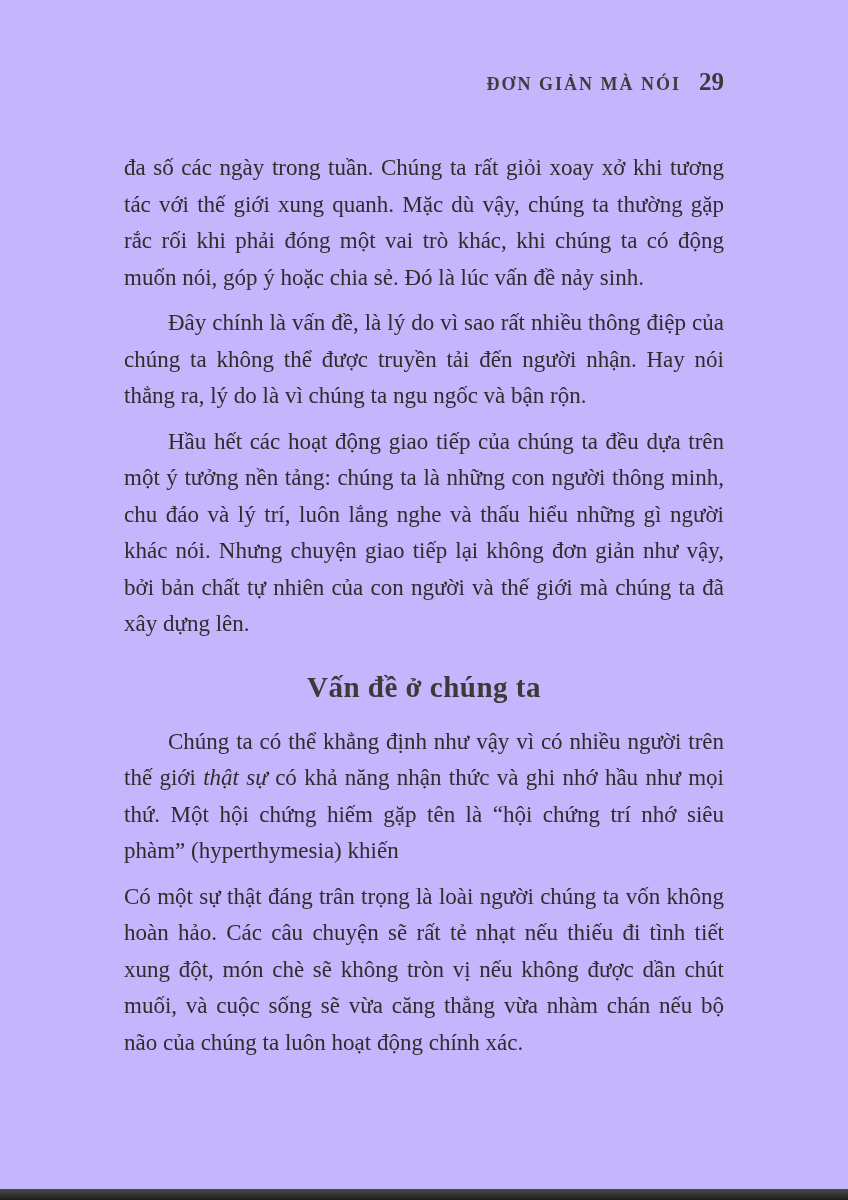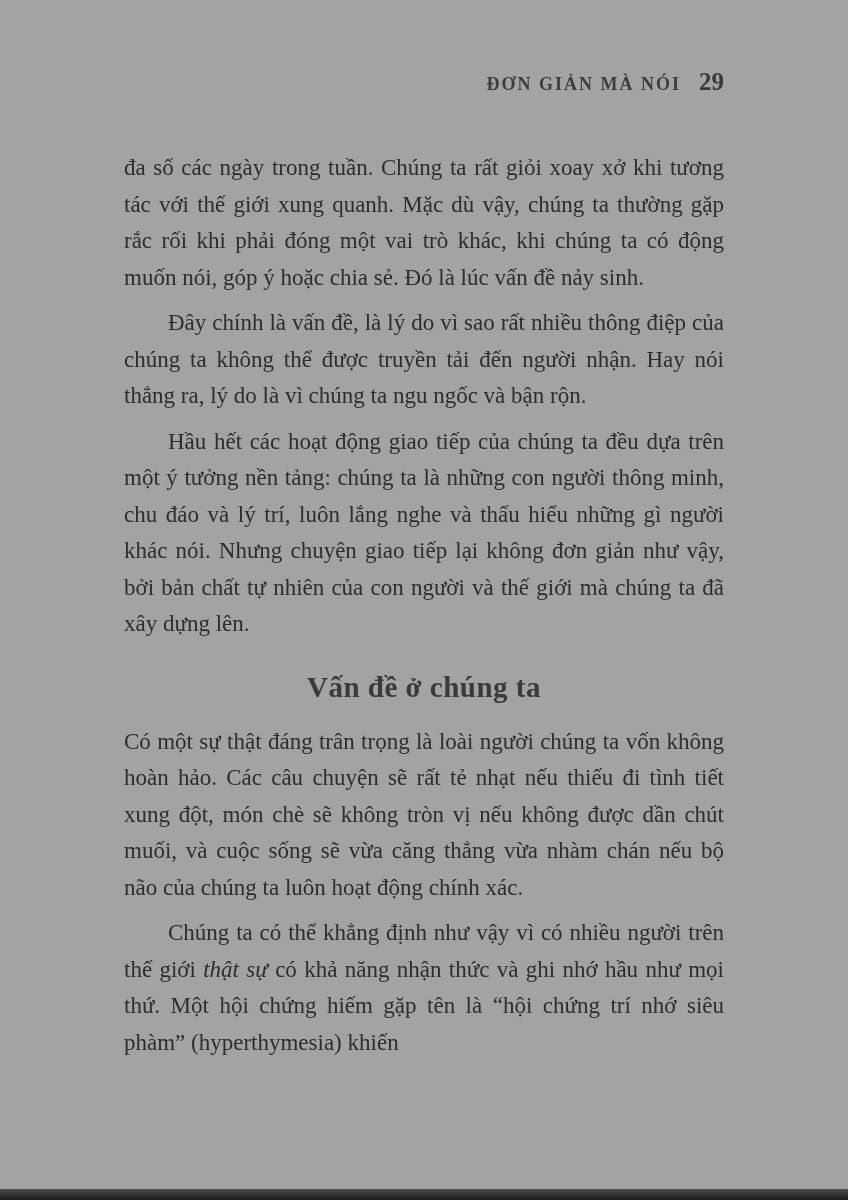--- a/index.html
+++ b/index.html
@@ -5,21 +5,21 @@
   html, body {
     margin: 0;
     padding: 0;
     background: #e9e9e9;
   }
   .page {
     position: relative;
     width: 848px;
     height: 1200px;
     margin: 0 auto;
-    background: #a3a3a3;
+    background: #c4b5fd;
     overflow: hidden;
     font-family: "Liberation Serif", "DejaVu Serif", serif;
     color: #2e2d2b;
   }
   .running-header {
     position: absolute;
     top: 68px;
     left: 124px;
     right: 124px;
     display: flex;
@@ -90,21 +90,21 @@
   <div class="text-block">
 
     <p class="para no-indent">đa số các ngày trong tuần. Chúng ta rất giỏi xoay xở khi tương tác với thế giới xung quanh. Mặc dù vậy, chúng ta thường gặp rắc rối khi phải đóng một vai trò khác, khi chúng ta có động muốn nói, góp ý hoặc chia sẻ. Đó là lúc vấn đề nảy sinh.</p>
 
     <p class="para indent">Đây chính là vấn đề, là lý do vì sao rất nhiều thông điệp của chúng ta không thể được truyền tải đến người nhận. Hay nói thẳng ra, lý do là vì chúng ta ngu ngốc và bận rộn.</p>
 
     <p class="para indent">Hầu hết các hoạt động giao tiếp của chúng ta đều dựa trên một ý tưởng nền tảng: chúng ta là những con người thông minh, chu đáo và lý trí, luôn lắng nghe và thấu hiểu những gì người khác nói. Nhưng chuyện giao tiếp lại không đơn giản như vậy, bởi bản chất tự nhiên của con người và thế giới mà chúng ta đã xây dựng lên.</p>
 
     <h2 class="section-heading">Vấn đề ở chúng ta</h2>
 
+    <p class="para indent"><span>Chúng ta có thể khẳng định như vậy vì có nhiều người trên thế giới </span><em>thật sự</em><span> có khả năng nhận thức và ghi nhớ hầu như mọi thứ. Một hội chứng hiếm gặp tên là “hội chứng trí nhớ siêu phàm” (hyperthymesia) khiến</span></p>
+
     <p class="para no-indent">Có một sự thật đáng trân trọng là loài người chúng ta vốn không hoàn hảo. Các câu chuyện sẽ rất tẻ nhạt nếu thiếu đi tình tiết xung đột, món chè sẽ không tròn vị nếu không được dần chút muối, và cuộc sống sẽ vừa căng thẳng vừa nhàm chán nếu bộ não của chúng ta luôn hoạt động chính xác.</p>
-
-    <p class="para indent"><span>Chúng ta có thể khẳng định như vậy vì có nhiều người trên thế giới </span><em>thật sự</em><span> có khả năng nhận thức và ghi nhớ hầu như mọi thứ. Một hội chứng hiếm gặp tên là “hội chứng trí nhớ siêu phàm” (hyperthymesia) khiến</span></p>
 
   </div>
 
   <div class="bottom-strip"></div>
 
 </div>
 
 </body></html>

